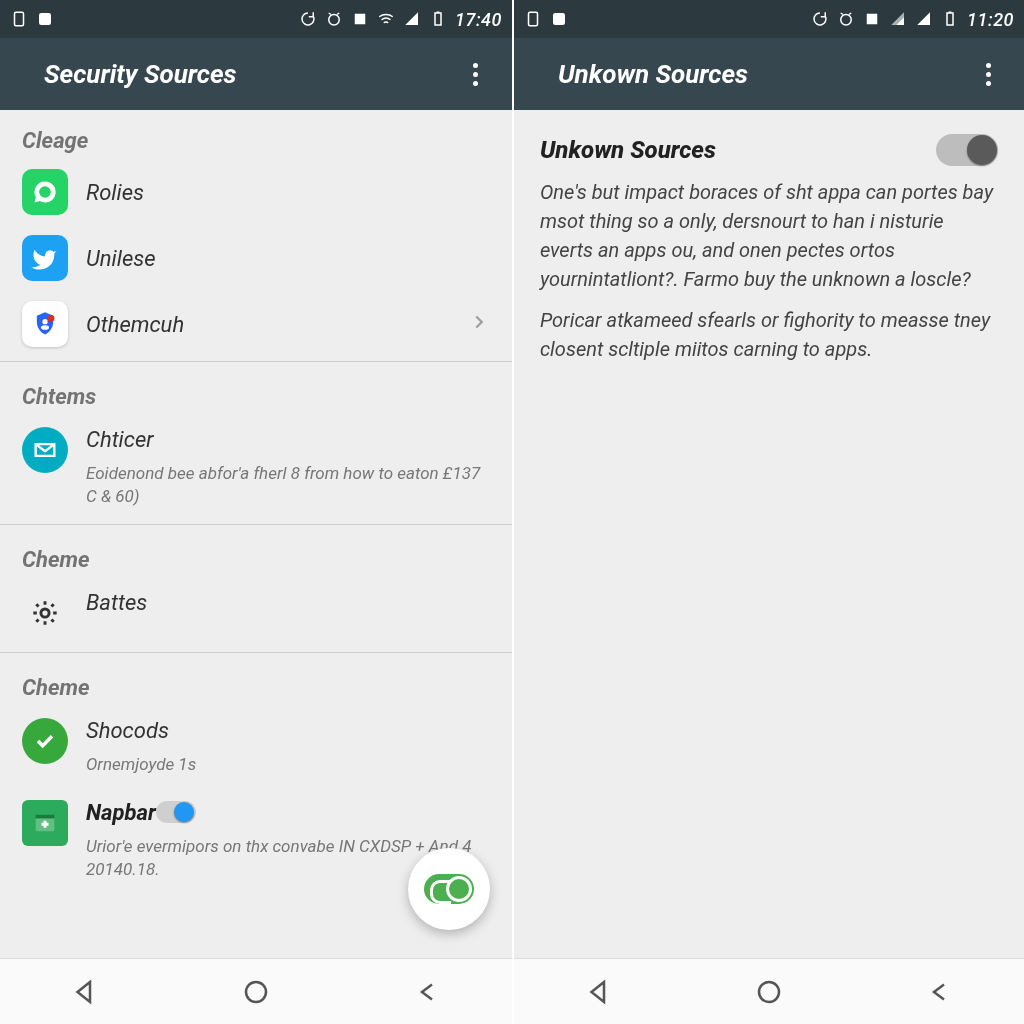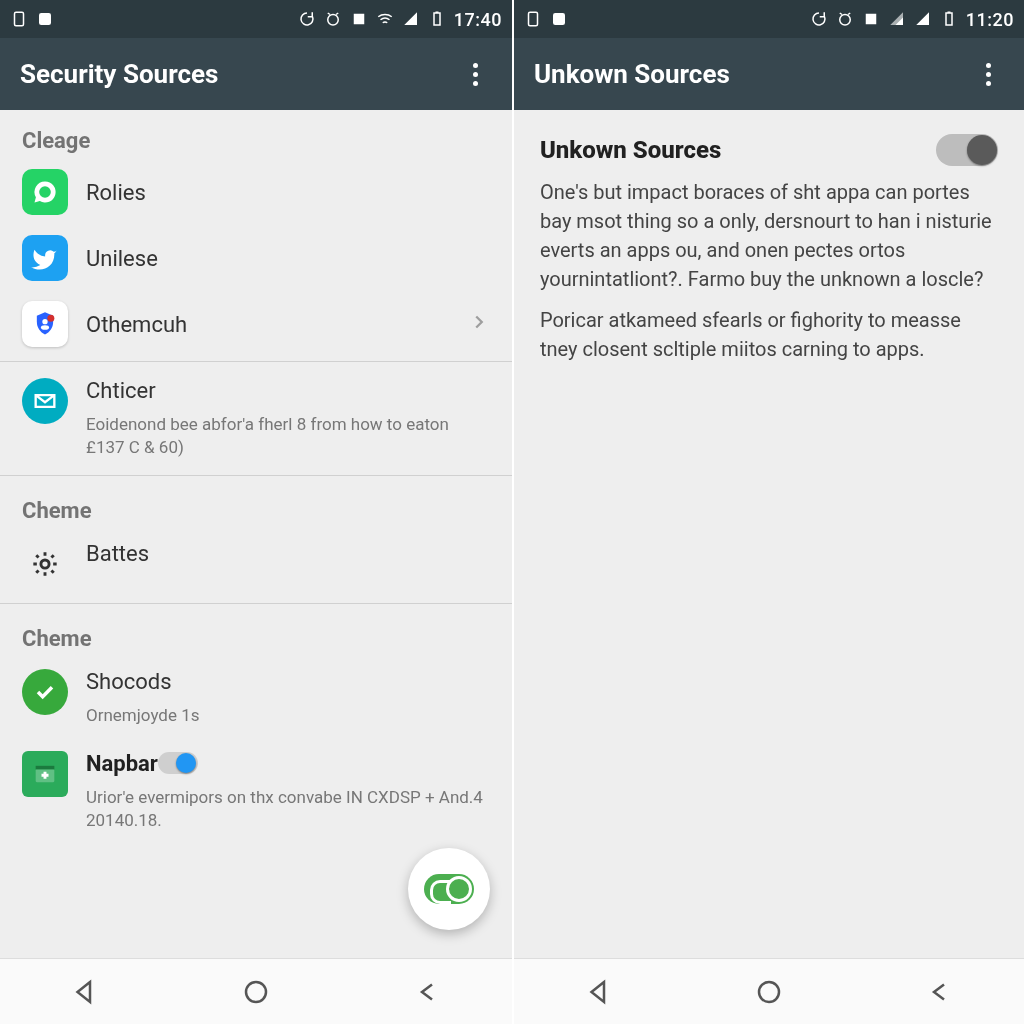--- a/index.html
+++ b/index.html
@@ -1,37 +1,37 @@
 <!DOCTYPE html>
 <html><head>
 <meta charset="utf-8">
 <style>
   * { margin: 0; padding: 0; box-sizing: border-box; }
   html, body { width: 1024px; height: 1024px; overflow: hidden; font-family: Roboto, "Helvetica Neue", Arial, sans-serif; background: #fff; }
 
   .screens { display: flex; width: 1024px; height: 1024px; }
-  .screen   { width: 548px; height: 1024px; display: flex; flex-direction: column; background: #eeeeee; position: relative; }
+  .screen   { width: 548px; height: 1024px; display: flex; flex-direction: column; background: #eeeeee; position: relative; font-style: italic; }
   .screen + .screen { border-left: 2px solid #fff; }
 
   
   .status-bar {
     height: 38px; background: #2c3a40; color: #fff; display: flex;
     align-items: center; justify-content: space-between; padding: 0 10px;
     font-size: 18px; font-weight: 500;
   }
   .status-left, .status-right { display: flex; align-items: center; gap: 8px; }
   .status-right .ico, .status-left .ico { width: 18px; height: 18px; display:inline-flex; align-items:center; justify-content:center; }
   .clock { font-size: 18px; letter-spacing: 0.5px; }
 
   
   .app-bar {
     height: 72px; background: #37474f; color: #fff; display: flex;
     align-items: center; justify-content: space-between; padding: 0 20px;
   }
-  .app-title { font-size: 26px; font-weight: 700; }
+  .app-title { font-size: 26px; font-weight: 700; margin-left: 24px; }
   .overflow { width: 32px; height: 32px; display:flex; flex-direction:column; align-items:center; justify-content:center; gap:4px; cursor:pointer; }
   .overflow span { width:5px; height:5px; background:#fff; border-radius:50%; }
 
   
   .content { flex: 1; overflow: hidden; background:#eeeeee; }
   .section-header { padding: 18px 22px 6px; font-size: 22px; font-weight: 700; color:#737373; }
   .list-item {
     display:flex; align-items:center; gap:18px; padding: 10px 22px;
     min-height: 58px; cursor:pointer;
   }
@@ -212,20 +212,21 @@
         <div class="item-texts">
             <div class="item-title">Othemcuh</div>
           </div>
         <div class="chevron"><svg viewBox="0 0 24 24">
               <path d="M9 6l6 6-6 6" fill="none" stroke="#9e9e9e" stroke-width="2.5"></path>
             </svg></div>
       </div>
 
       <div class="divider"></div>
 
+      <div class="section-header">Chtems</div>
       <div class="list-item with-sub">
         <div class="app-icon ic-teal round">
           <svg viewBox="0 0 24 24">
               <path d="M4 7h16v10H4Z M4 7l8 6 8-6" fill="none" stroke="#fff" stroke-width="2"></path>
             </svg>
         </div>
         <div class="item-texts">
           <div class="item-title">Chticer</div>
           <div class="item-sub">Eoidenond bee abfor'a fherl 8 from how to eaton £137 C &amp; 60)</div>
         </div>

